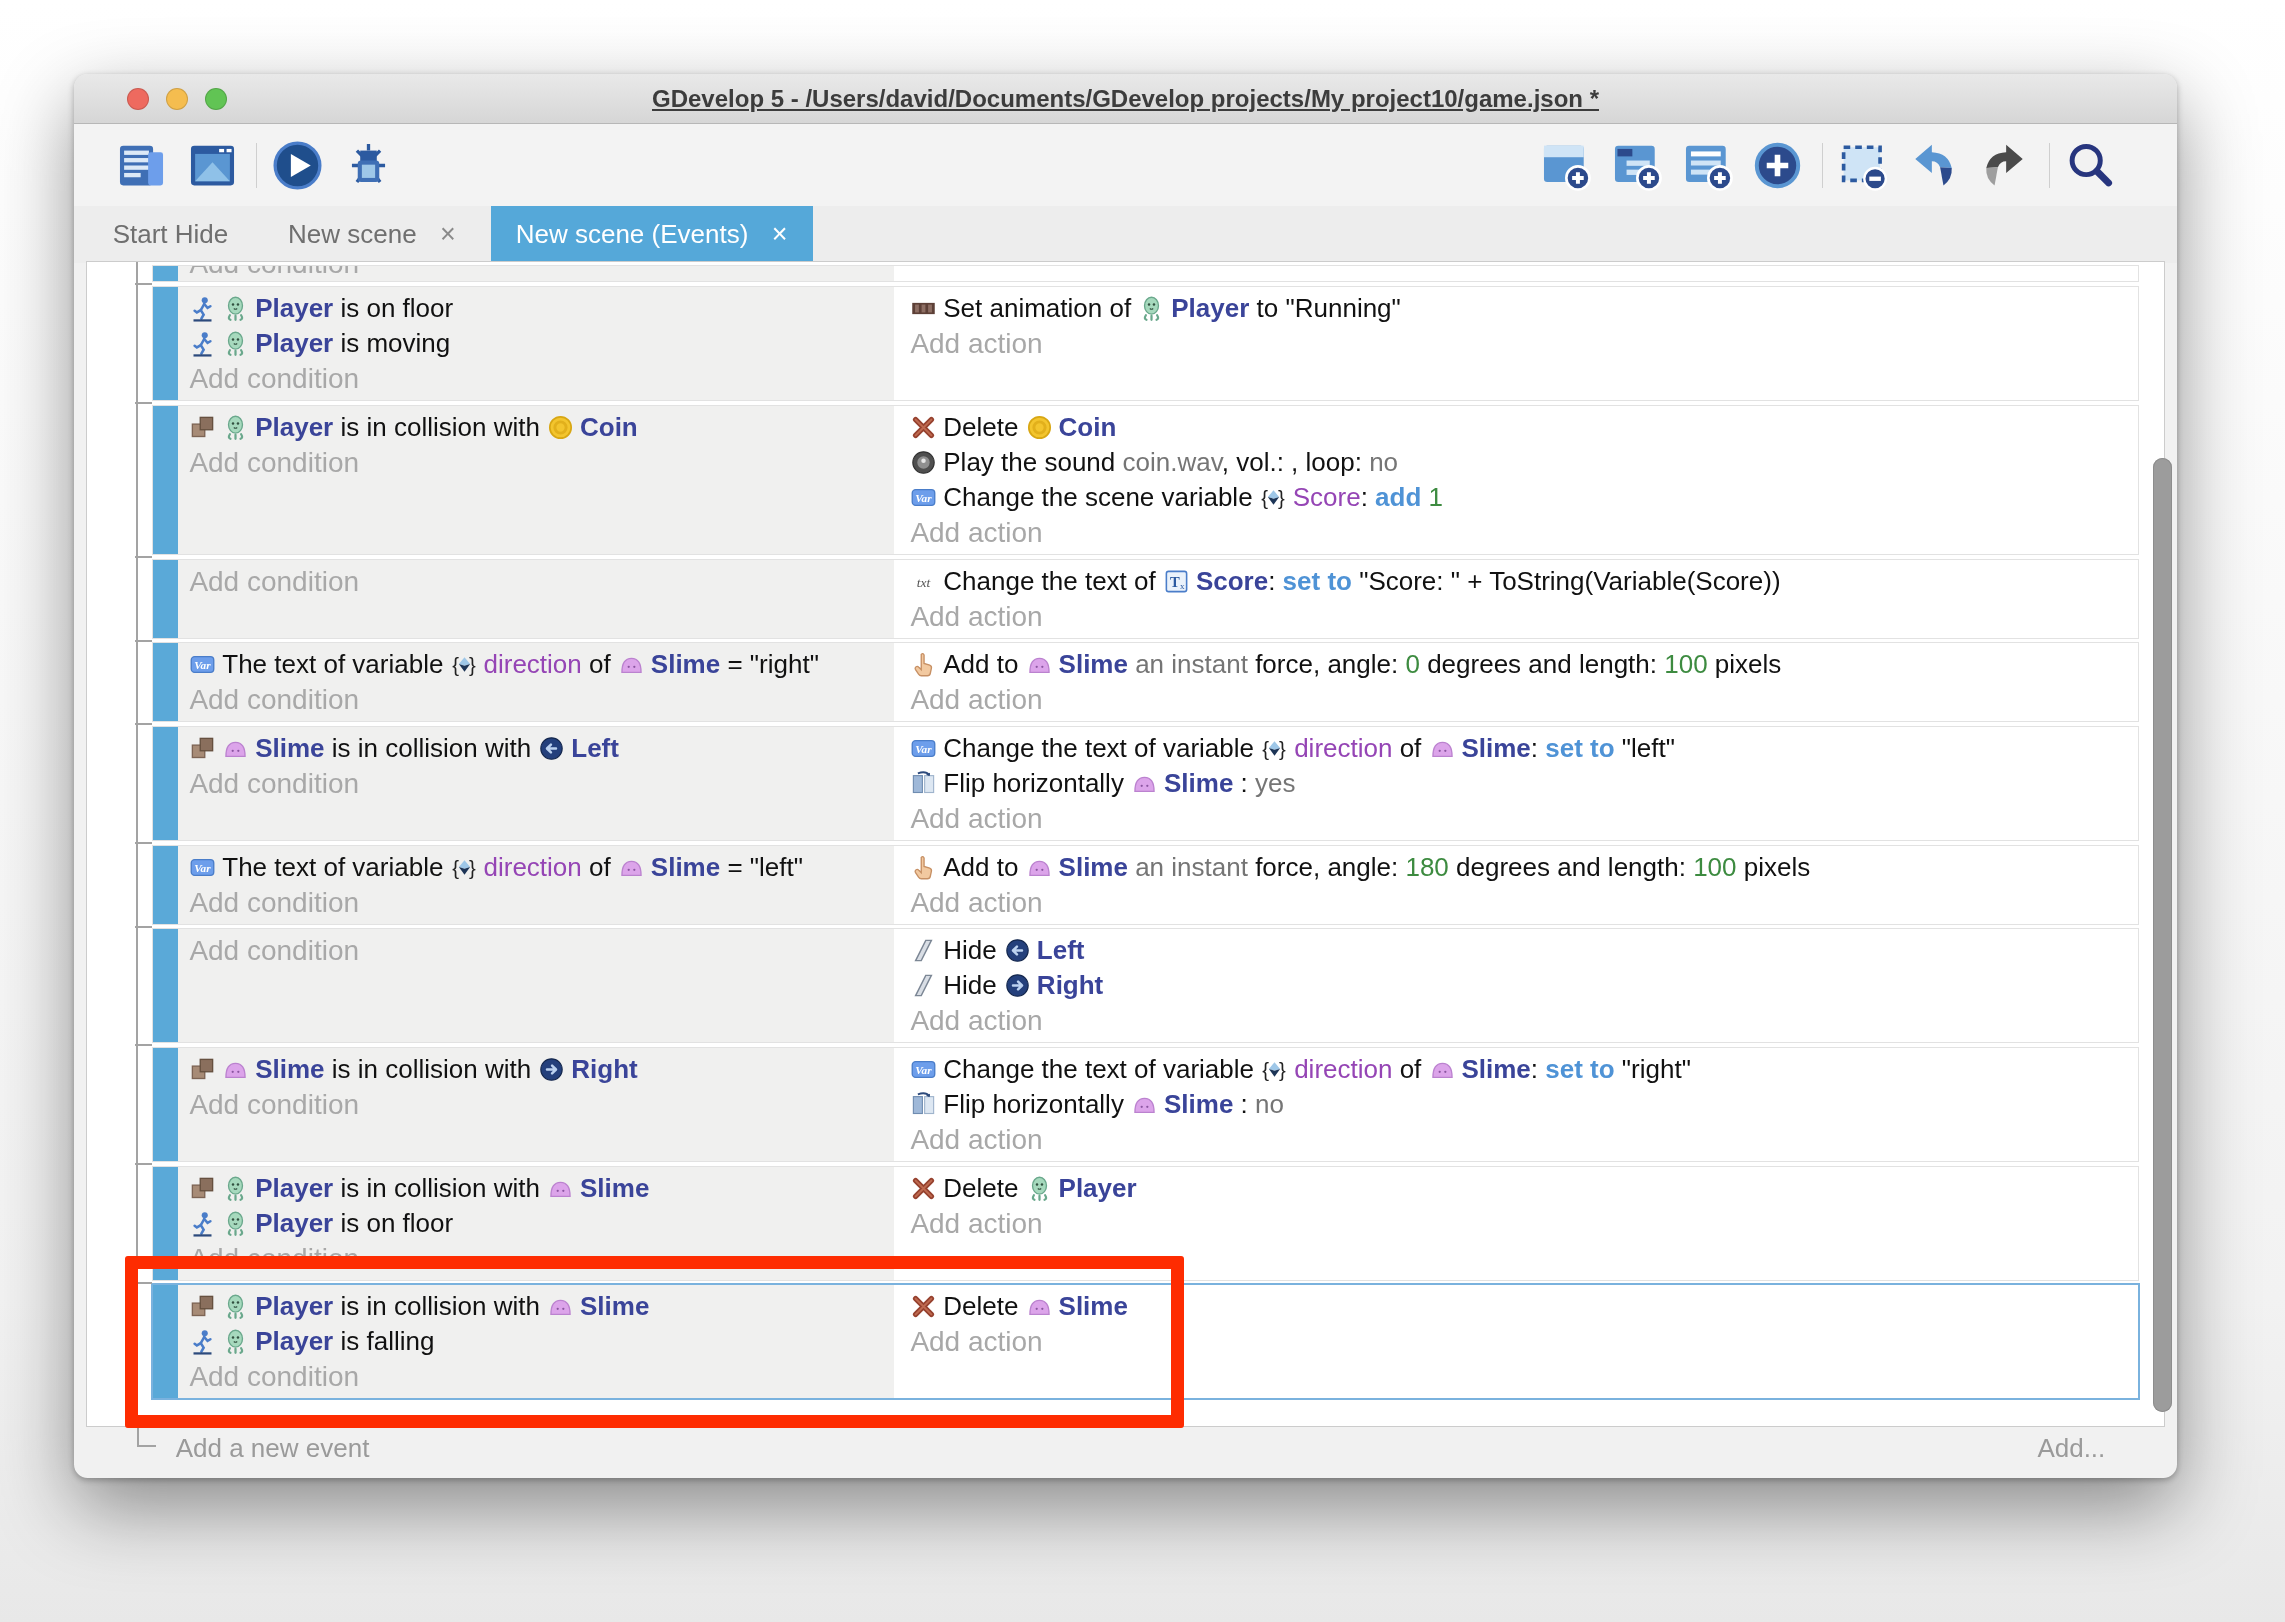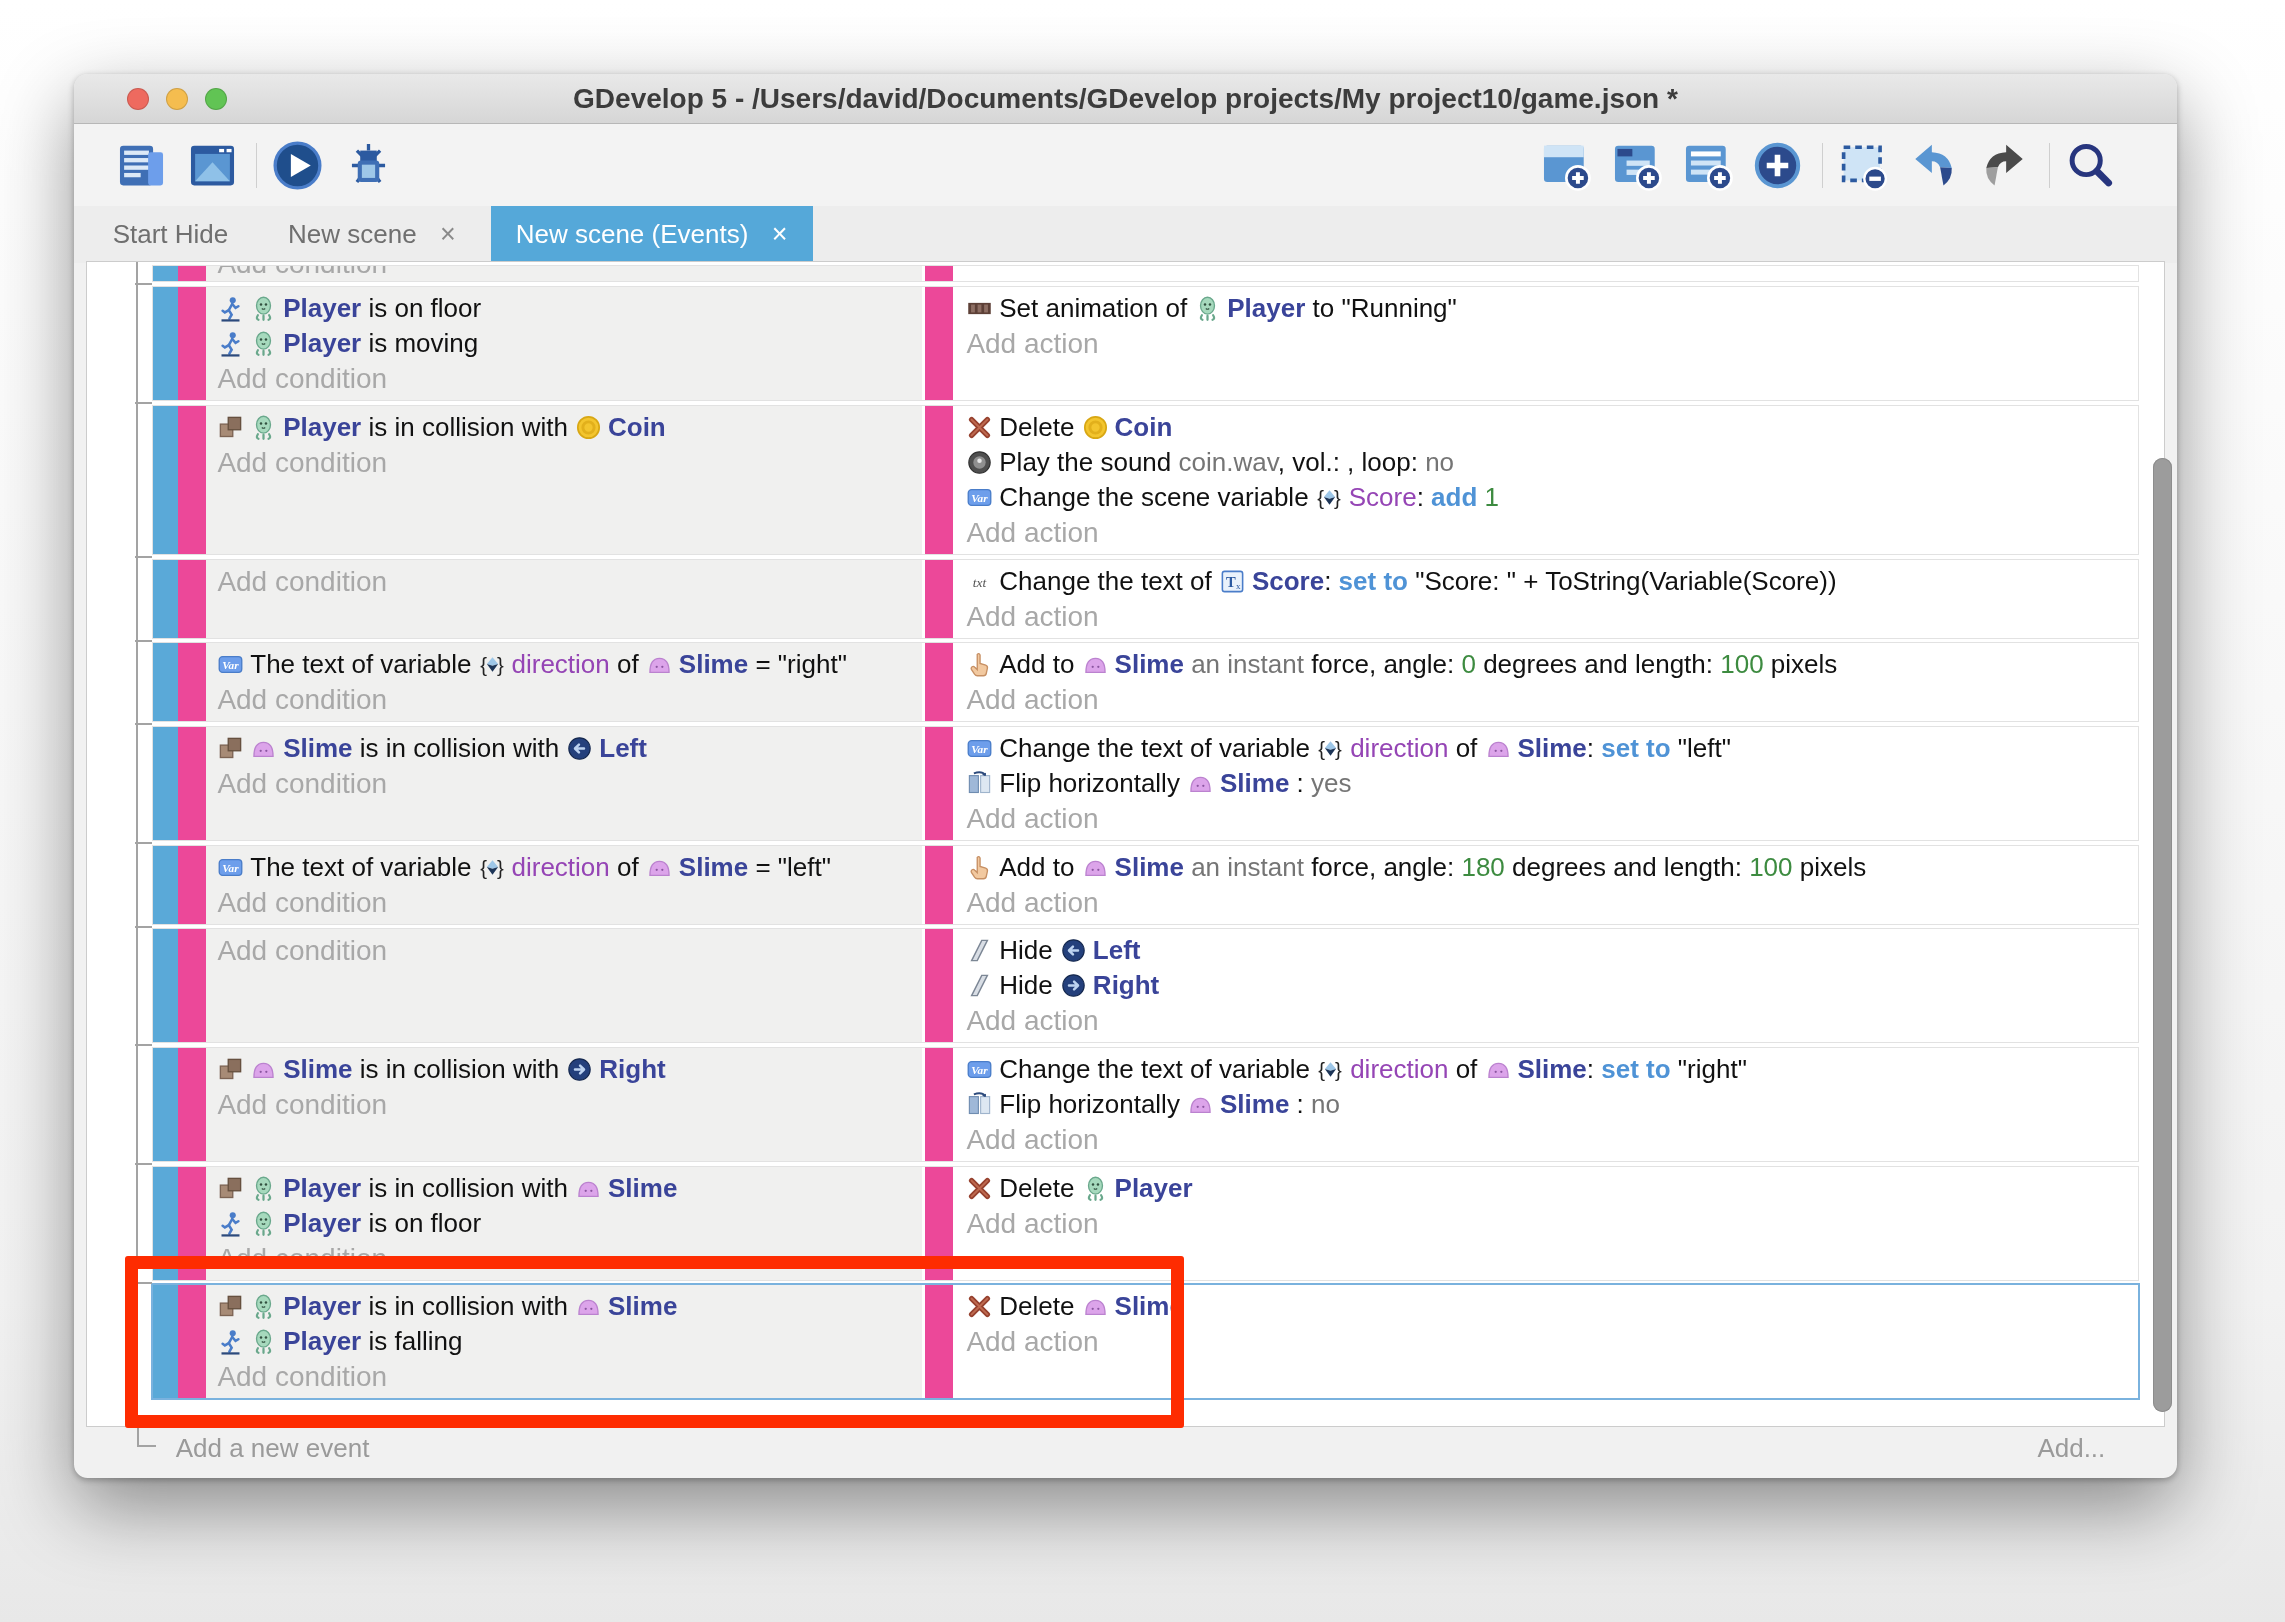--- a/index.html
+++ b/index.html
@@ -16,41 +16,41 @@
   
   .titlebar{
     height:49px;border-radius:13.7px 13.7px 0 0;position:relative;
     background:linear-gradient(#e9e9e9,#d6d6d6);
     border-bottom:1px solid #b7b7b7;
     display:flex;align-items:center;justify-content:center;
   }
   .lights{position:absolute;left:53px;top:13.7px;display:flex;gap:16.6px;}
   .light{width:22.4px;height:22.4px;border-radius:50%;border:1px solid rgba(0,0,0,.15);box-sizing:border-box;}
   .light.red{background:#ee6a5f;} .light.yellow{background:#f5bd4f;} .light.green{background:#61c454;}
-  .title{font-size:28px;font-weight:700;color:#3c3c3c;}
+  .title{font-size:24px;font-weight:700;color:#3c3c3c;text-decoration:underline;}
   
   .toolbar{height:82px;display:flex;align-items:center;background:#f3f3f3;padding:0 45px 0 39px;}
   .tb-btn{width:57px;height:57px;border:none;background:transparent;padding:2px;margin-right:13.7px;cursor:pointer;}
   .tb-btn svg{width:100%;height:100%;display:block;}
   .tb-divider{width:1px;height:45px;background:#cfcfcf;margin:0 11.7px 0 2px;}
   .tb-spacer{flex:1;}
   
   .tabbar{height:57px;background:#ededed;display:flex;align-items:stretch;padding-left:13.7px;}
   .tab{display:flex;align-items:center;padding:0 25px;margin-right:9.8px;font-size:26px;color:#6f6f6f;gap:23.4px;cursor:pointer;}
   .tab.active{background:#55a8d9;color:#fff;}
   .tab .close{font-size:27px;color:#8a8a8a;line-height:1;}
   .tab.active .close{color:#fff;}
   
   .events-panel{
     position:absolute;left:11.7px;right:11.7px;top:187px;bottom:51px;
     background:#fff;border:1px solid #ccc;overflow:hidden;
     padding:2.9px 25px 0 65px;box-sizing:border-box;
   }
   .tree-line{position:absolute;left:49px;top:0;bottom:3.9px;width:0;border-left:2px solid #a3a3a3;}
-  .event-row{position:relative;display:flex;margin-bottom:3.9px;border:1px solid #e2e2e2;background:#ec4899;gap:28px;}
+  .event-row{position:relative;display:flex;margin-bottom:3.9px;border:1px solid #e2e2e2;background:#5eead4;}
   .event-row::before{content:"";position:absolute;left:-17.6px;top:-3.9px;width:16.6px;border-top:2px solid #a3a3a3;}
   .event-row.selected{outline:2.9px solid #7ab2de;outline-offset:-1px;}
   .sel-bar{width:25px;background:#5aa9d8;flex:none;}
   .cond-cell{width:719px;flex:none;background:#f0f0ef;padding:3.9px 9.8px 3.9px 11.7px;border-right:3.9px solid #fff;box-sizing:border-box;}
   .act-cell{flex:1;background:#fff;padding:3.9px 9.8px 3.9px 13.7px;min-width:0;}
   .line{font-size:26px;line-height:35px;color:#111;white-space:nowrap;overflow:hidden;}
   .line .icon{display:inline-block;width:27px;height:27px;vertical-align:-4.9px;margin-right:5.9px;}
   .line .icon svg{width:27px;height:27px;display:block;}
   .addlink{font-size:28px;line-height:35px;color:#a8a8a8;cursor:pointer;}
   .t-obj{color:#3a4499;font-weight:700;}

